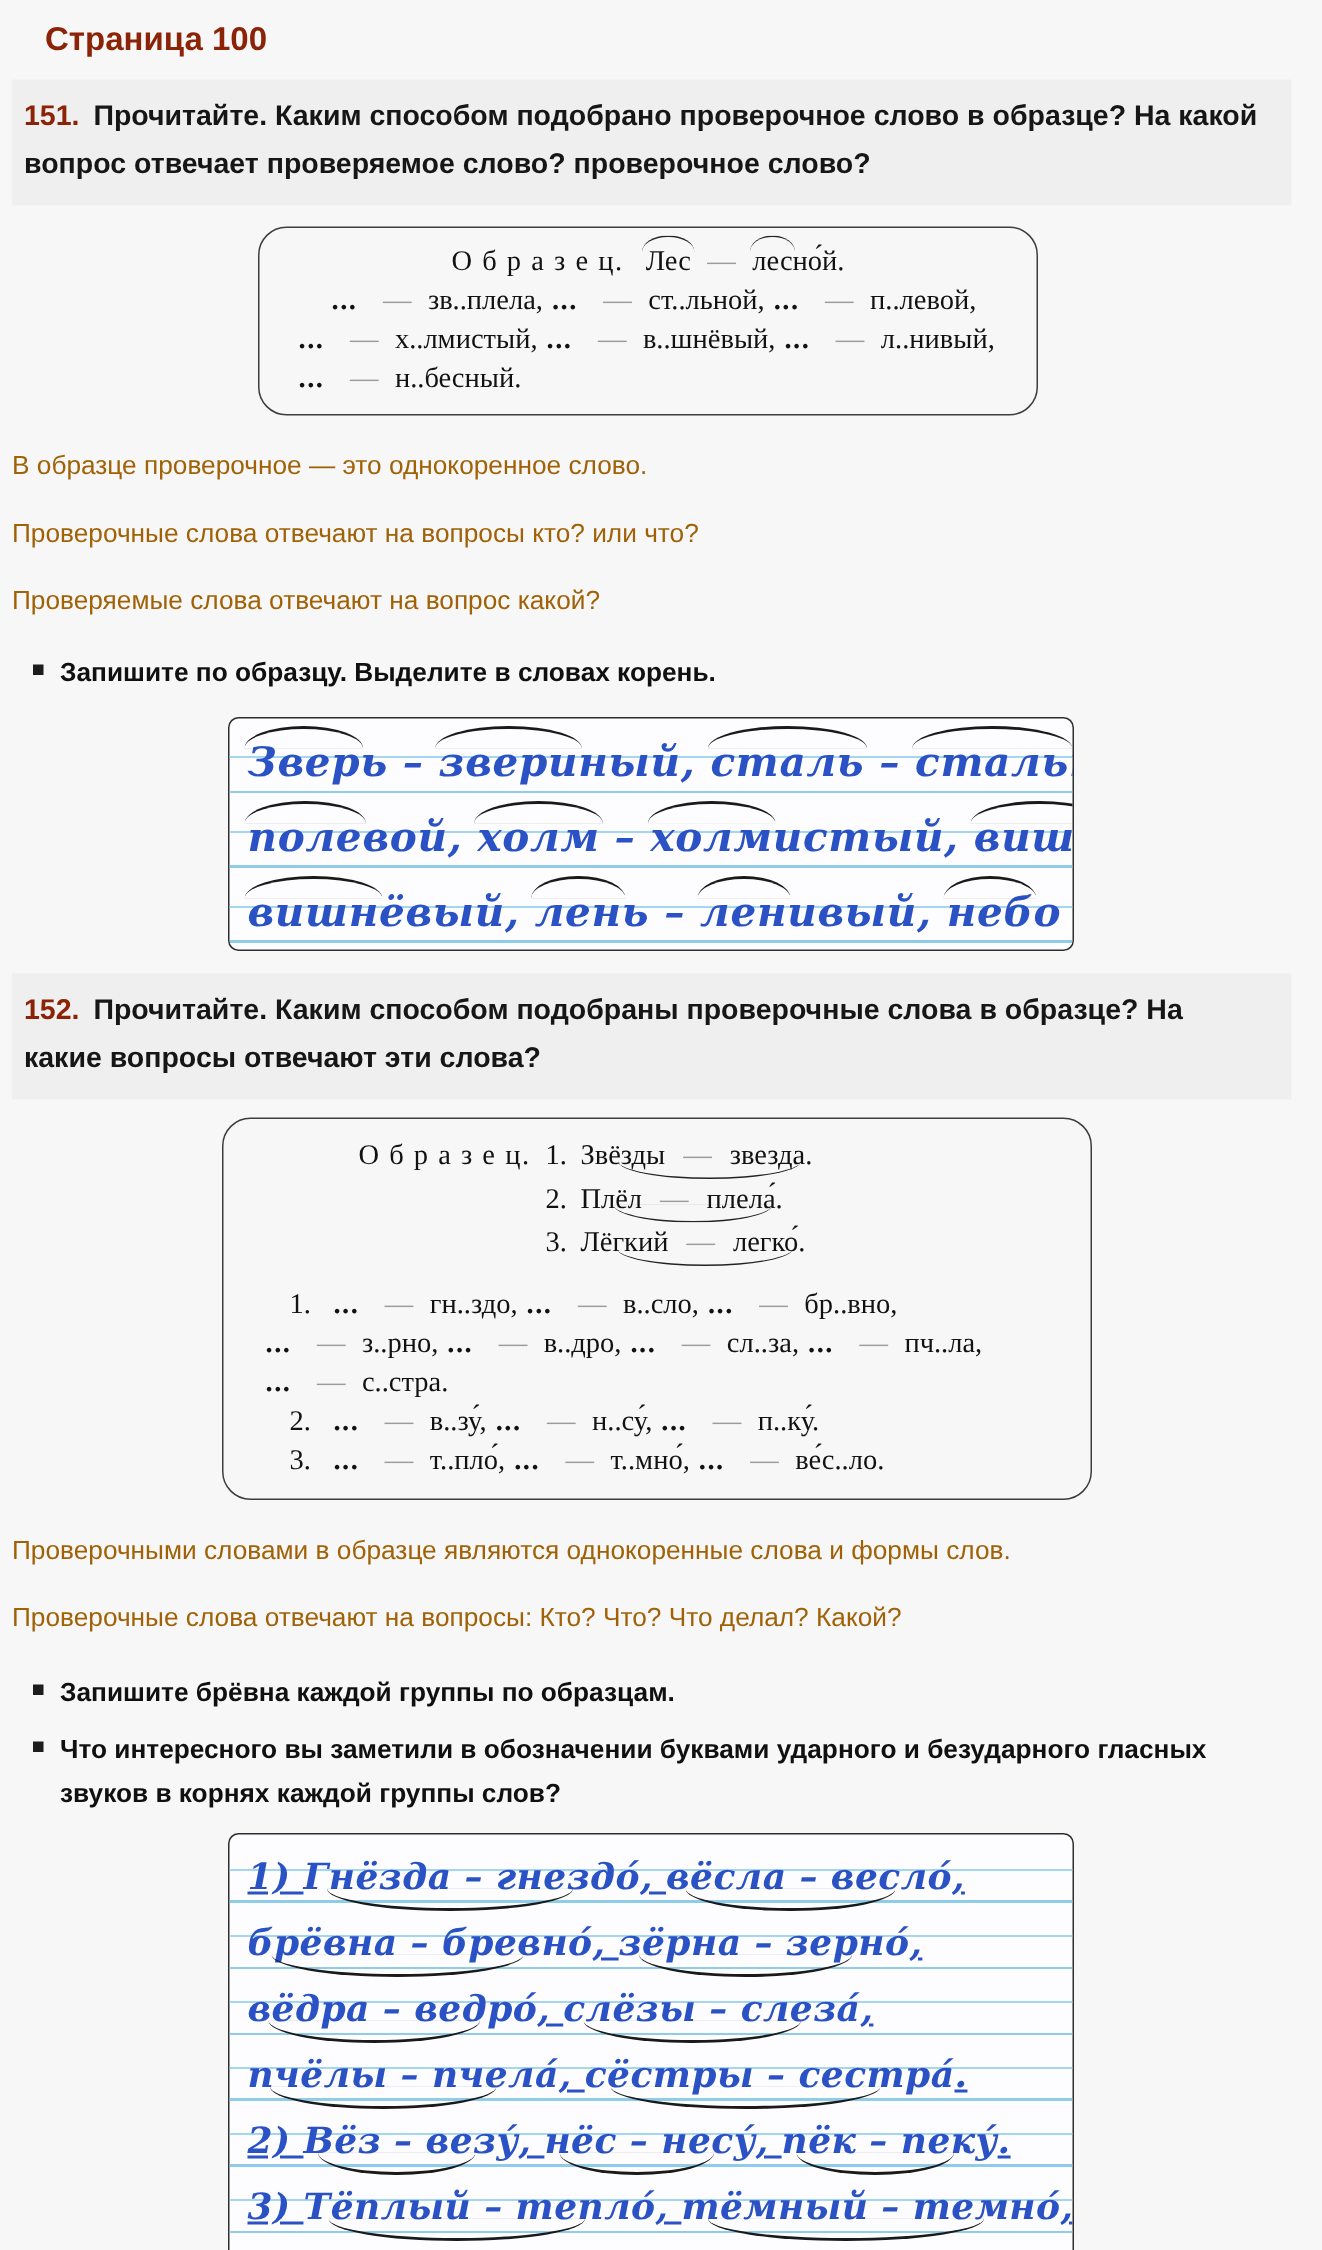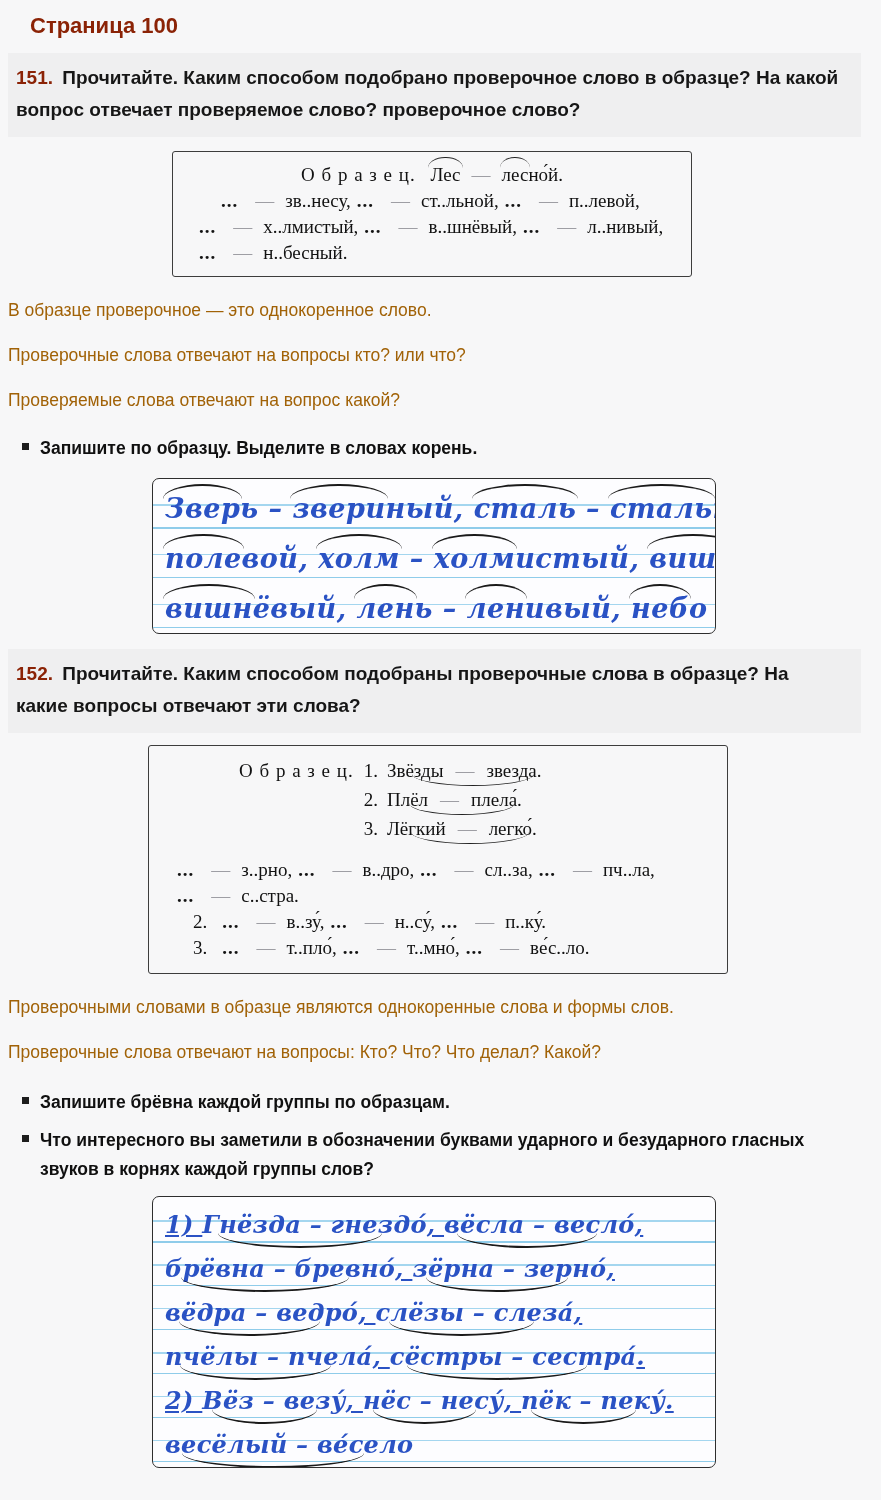--- a/index.html
+++ b/index.html
@@ -21,21 +21,21 @@
     margin:15px 20px 0 8px;
     padding:9px 18px 11px 8px;
     background:#efeff0;
     font-size:19px;font-weight:bold;line-height:32px;
     color:#161616;
   }
   .ex-num{color:#8b2306;margin-right:4px;}
 
   
   .print-box{
-    border:1px solid #3d3d3d;border-radius:3px;
+    border:1px solid #3d3d3d;border-radius:19px;
     background:#f7f7f8;
     font-family:"Liberation Serif","DejaVu Serif",serif;
     font-size:19px;color:#121212;
   }
   .box1{width:494px;margin:14px 0 0 172px;padding:9px 12px 10px;}
   .box2{width:550px;margin:12px 0 0 148px;padding:10px 14px 12px;}
   .box-title-line{text-align:center;line-height:27px;white-space:nowrap;}
   .obrazec{letter-spacing:1px;margin-right:10px;}
   .box-line{line-height:26px;padding-left:8px;white-space:nowrap;}
   .box-line.indent{padding-left:30px;}
@@ -127,21 +127,21 @@
       <span class="ex-num">151.</span>
       <span>Прочитайте. Каким способом подобрано проверочное слово в образце? На какой вопрос отвечает проверяемое слово? проверочное слово?</span>
     </div>
 
     <div class="print-box box1">
       <div class="box-title-line">
         <span class="obrazec">О б р а з е ц.</span>
         <span id="ex151-pair"><span class="tk w"><span class="arcA">Лес</span></span><span class="tk dash">—</span><span class="tk w"><span class="arcA">лес</span>но́й.</span></span>
       </div>
       <div id="box1-lines">
-          <div class="box-line indent"><span class="tk dots">...</span><span class="tk dash">—</span><span class="tk w">зв..несу,</span><span class="tk dots">...</span><span class="tk dash">—</span><span class="tk w">ст..льной,</span><span class="tk dots">...</span><span class="tk dash">—</span><span class="tk w">п..левой,</span></div>
+          <div class="box-line indent"><span class="tk dots">...</span><span class="tk dash">—</span><span class="tk w">зв..плела,</span><span class="tk dots">...</span><span class="tk dash">—</span><span class="tk w">ст..льной,</span><span class="tk dots">...</span><span class="tk dash">—</span><span class="tk w">п..левой,</span></div>
           <div class="box-line"><span class="tk dots">...</span><span class="tk dash">—</span><span class="tk w">х..лмистый,</span><span class="tk dots">...</span><span class="tk dash">—</span><span class="tk w">в..шнёвый,</span><span class="tk dots">...</span><span class="tk dash">—</span><span class="tk w">л..нивый,</span></div>
           <div class="box-line"><span class="tk dots">...</span><span class="tk dash">—</span><span class="tk w">н..бесный.</span></div>
         </div>
     </div>
 
     <p class="para">В образце проверочное — это однокоренное слово.</p>
     <p class="para">Проверочные слова отвечают на вопросы кто? или что?</p>
     <p class="para">Проверяемые слова отвечают на вопрос какой?</p>
 
     <div class="bullet">
@@ -165,20 +165,21 @@
     <div class="print-box box2">
       <div class="box2-head">
         <span class="obrazec">О б р а з е ц.</span>
         <div class="ex-rows" id="ex152-examples">
             <div class="ex-row"><span class="num">1.</span><span class="pairU"><span>Звёзды</span><span class="dash">—</span><span>звезда.</span></span></div>
             <div class="ex-row"><span class="num">2.</span><span class="pairU"><span>Плёл</span><span class="dash">—</span><span>плела́.</span></span></div>
             <div class="ex-row"><span class="num">3.</span><span class="pairU"><span>Лёгкий</span><span class="dash">—</span><span>легко́.</span></span></div>
           </div>
       </div>
       <div id="box2-lines">
+          <div class="box-line indent"><span class="tk num">1.</span><span class="tk dots">...</span><span class="tk dash">—</span><span class="tk w">гн..здо,</span><span class="tk dots">...</span><span class="tk dash">—</span><span class="tk w">в..сло,</span><span class="tk dots">...</span><span class="tk dash">—</span><span class="tk w">бр..вно,</span></div>
           <div class="box-line"><span class="tk dots">...</span><span class="tk dash">—</span><span class="tk w">з..рно,</span><span class="tk dots">...</span><span class="tk dash">—</span><span class="tk w">в..дро,</span><span class="tk dots">...</span><span class="tk dash">—</span><span class="tk w">сл..за,</span><span class="tk dots">...</span><span class="tk dash">—</span><span class="tk w">пч..ла,</span></div>
           <div class="box-line"><span class="tk dots">...</span><span class="tk dash">—</span><span class="tk w">с..стра.</span></div>
           <div class="box-line indent"><span class="tk num">2.</span><span class="tk dots">...</span><span class="tk dash">—</span><span class="tk w">в..зу́,</span><span class="tk dots">...</span><span class="tk dash">—</span><span class="tk w">н..су́,</span><span class="tk dots">...</span><span class="tk dash">—</span><span class="tk w">п..ку́.</span></div>
           <div class="box-line indent"><span class="tk num">3.</span><span class="tk dots">...</span><span class="tk dash">—</span><span class="tk w">т..пло́,</span><span class="tk dots">...</span><span class="tk dash">—</span><span class="tk w">т..мно́,</span><span class="tk dots">...</span><span class="tk dash">—</span><span class="tk w">ве́с..ло.</span></div>
         </div>
     </div>
 
     <p class="para">Проверочными словами в образце являются однокоренные слова и формы слов.</p>
     <p class="para">Проверочные слова отвечают на вопросы: Кто? Что? Что делал? Какой?</p>
 
@@ -190,17 +191,18 @@
       <span class="sq"></span>
       <span class="bullet-text">Что интересного вы заметили в обозначении буквами ударного и безударного гласных звуков в корнях каждой группы слов?</span>
     </div>
 
     <div class="hw hw2" id="hw2">
         <div class="hw-line"><span>1) </span><span class="arcU">Гнёзда – гнездо́</span><span>, </span><span class="arcU">вёсла – весло́</span><span>,</span></div>
         <div class="hw-line"><span class="arcU">брёвна – бревно́</span><span>, </span><span class="arcU">зёрна – зерно́</span><span>,</span></div>
         <div class="hw-line"><span class="arcU">вёдра – ведро́</span><span>, </span><span class="arcU">слёзы – слеза́</span><span>,</span></div>
         <div class="hw-line"><span class="arcU">пчёлы – пчела́</span><span>, </span><span class="arcU">сёстры – сестра́</span><span>.</span></div>
         <div class="hw-line"><span>2) </span><span class="arcU">Вёз – везу́</span><span>, </span><span class="arcU">нёс – несу́</span><span>, </span><span class="arcU">пёк – пеку́</span><span>.</span></div>
+        <div class="hw-line"><span>3) </span><span class="arcU">Тёплый – тепло́</span><span>, </span><span class="arcU">тёмный – темно́</span><span>,</span></div>
         <div class="hw-line"><span class="arcU">весёлый – ве́село</span></div>
       </div>
   </section>
 
 </div>
 
 </body></html>

